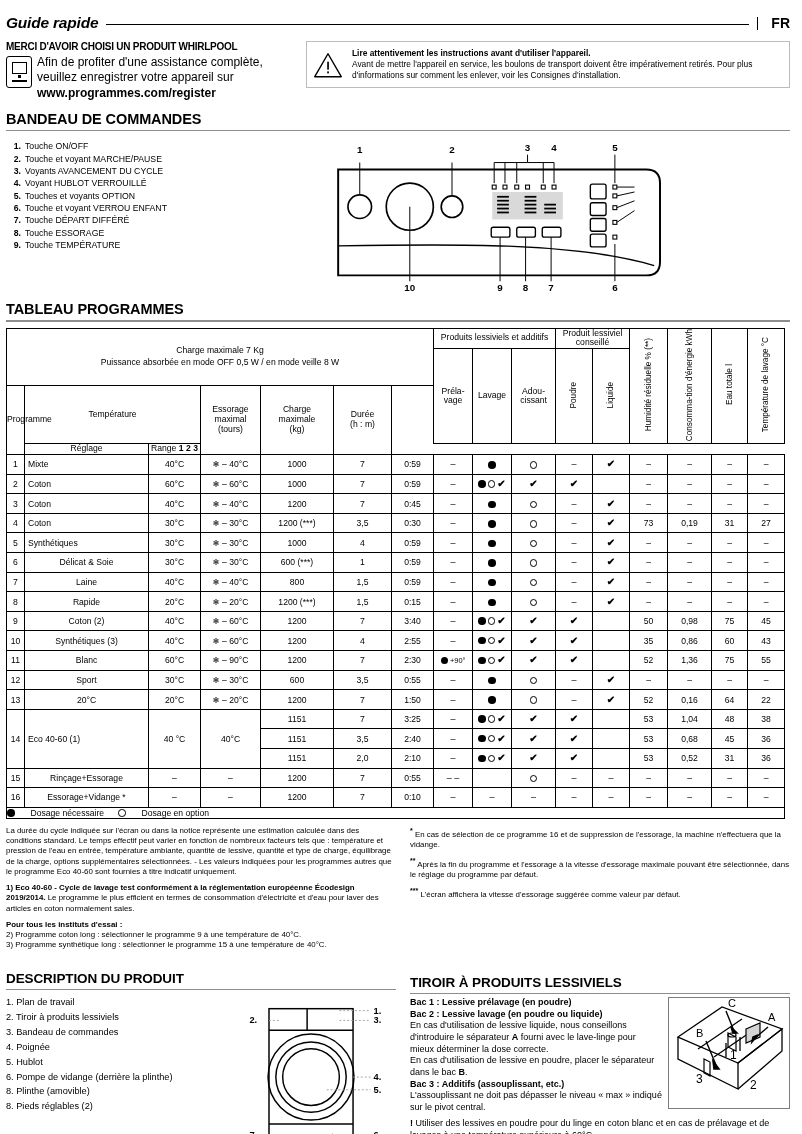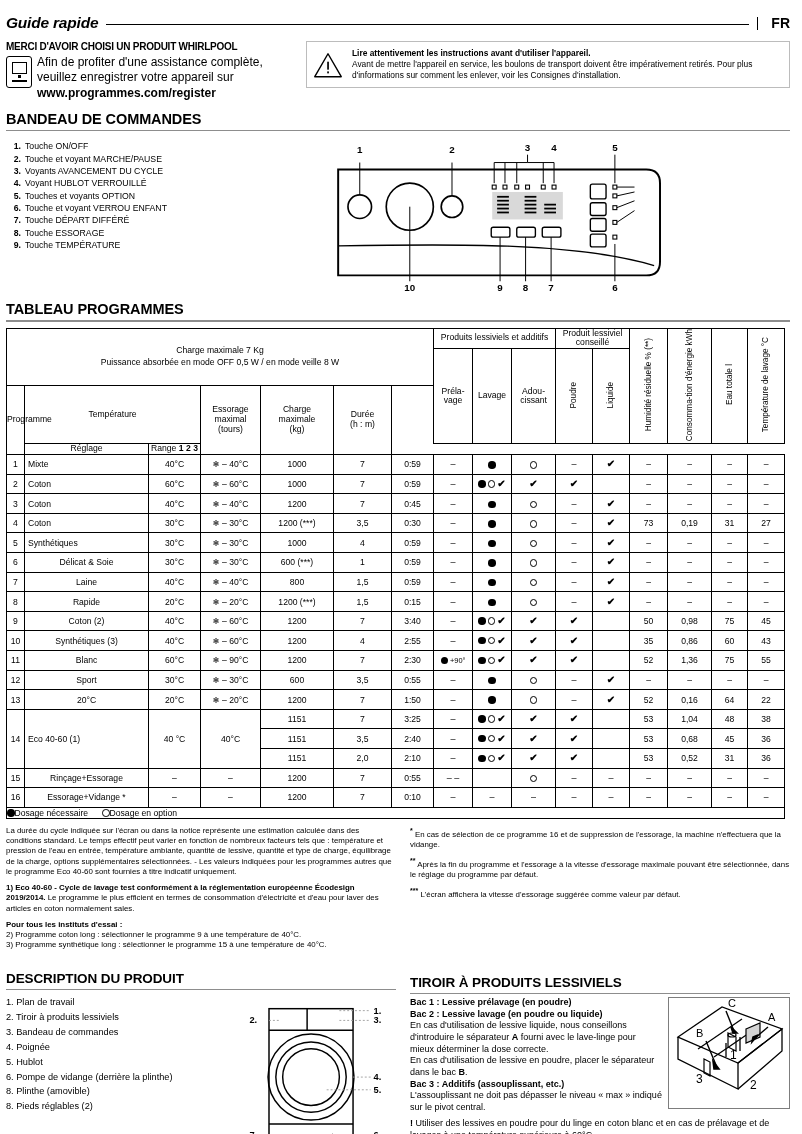--- a/index.html
+++ b/index.html
@@ -65,21 +65,21 @@
   .pidx { font-weight:bold; font-size:9px; }
   .r { height:19.6px; }
   .dot { display:inline-block; width:7.5px; height:7.5px; border-radius:50%; background:#000; vertical-align:middle; }
   .circ { display:inline-block; width:7.5px; height:7.5px; border-radius:50%; border:1.5px solid #000; background:#fff; vertical-align:middle; }
   .chk { font-size:10px; font-weight:bold; line-height:1; }
   .dash { font-size:9px; }
   .two { display:flex; align-items:center; justify-content:center; gap:2px; }
   .snow { font-size:8.4px; }
   .legend-row td { border:0.8px solid #000; text-align:left; padding:2px 5px; font-size:8.7px; }
   .legend-row .lg { display:flex; align-items:center; gap:14px; }
-  .legend-row .lgi { display:flex; align-items:center; gap:0;text-align:center; }
+  .legend-row .lgi { display:flex; align-items:center; gap:16px;text-align:center; }
 
   
   .notes { display:flex; gap:14px; margin-top:7px; }
   .notes-l { width:390px; font-size:7.9px; line-height:1.3; }
   .notes-r { flex:1; font-size:7.9px; line-height:1.3; }
   .notes p { margin:0 0 6px 0; }
   .notes b { font-weight:bold; }
   .sup { font-size:7px; vertical-align:super; }
 
   

